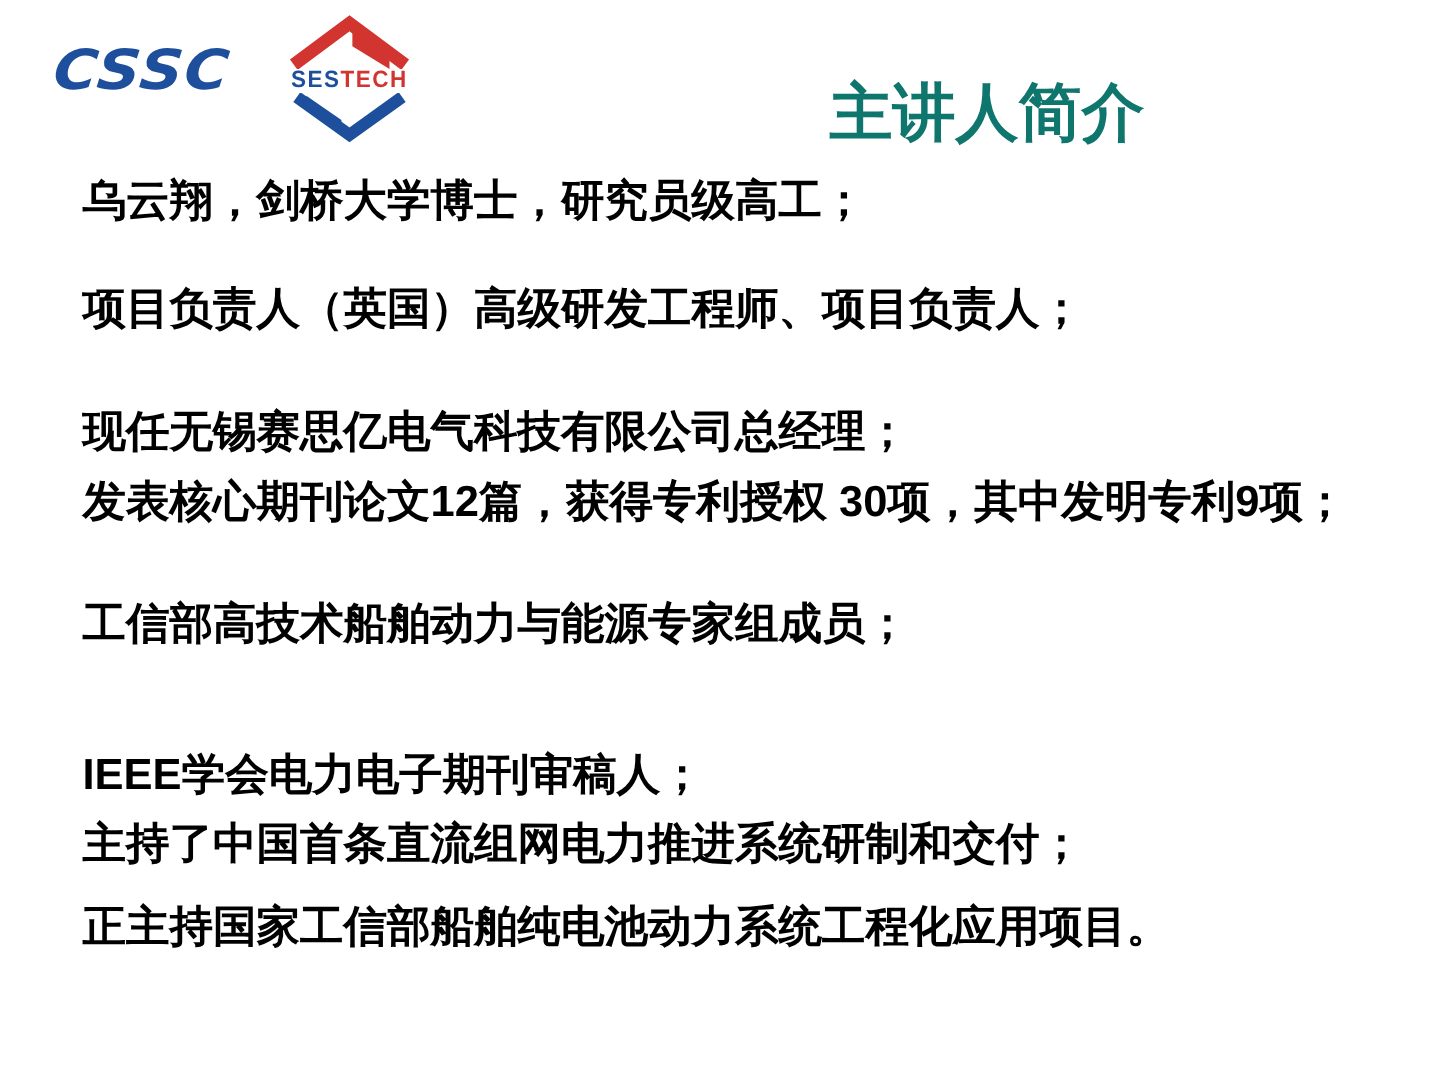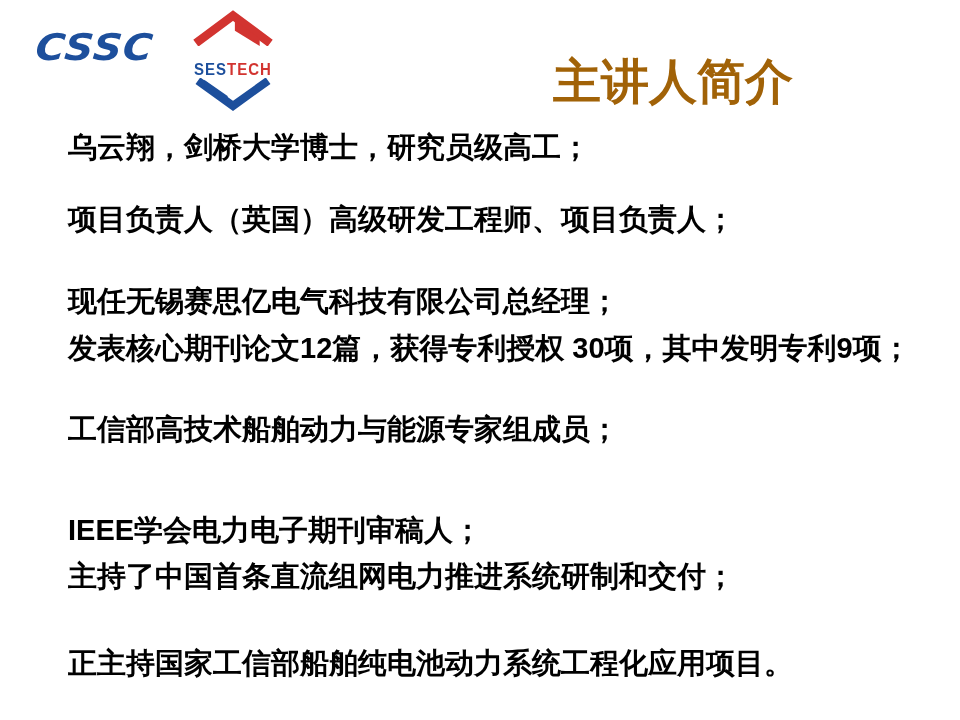--- a/index.html
+++ b/index.html
@@ -27,34 +27,33 @@
     display:flex;flex-direction:column;align-items:center;
   }
   .sestech svg{display:block;}
   .sestech-word{
     height:16px;line-height:16px;
     font-size:15px;font-weight:800;
     letter-spacing:1px;
     font-family:"Liberation Sans","DejaVu Sans",sans-serif;
     transform:scaleY(1.05);
     white-space:nowrap;
-    margin-top:16px;
   }
   .sestech-word .w-blue{color:#1d4f9c;}
   .sestech-word .w-red{color:#d23430;}
   
   .title{
     position:absolute;left:553px;top:24px;
-    font-size:48px;font-weight:bold;color:#a16207;
+    font-size:42px;font-weight:bold;color:#0f766e;
     line-height:1.1;white-space:nowrap;
   }
   
   .line{
     position:absolute;left:55px;
-    margin:13px;
+    margin:0;
     font-size:29px;font-weight:bold;color:#000;
     line-height:1;white-space:nowrap;
   }
 </style>
 </head>
 <body>
 
 <div class="slide">
 
   <div class="cssc">
@@ -82,16 +81,16 @@
   <h1 class="title">主讲人简介</h1>
 
   <div>
     <p class="line" style="top:120px">乌云翔，剑桥大学博士，研究员级高工；</p>
     <p class="line" style="top:192px">项目负责人（英国）高级研发工程师、项目负责人；</p>
     <p class="line" style="top:274px">现任无锡赛思亿电气科技有限公司总经理；</p>
     <p class="line" style="top:321px">发表核心期刊论文12篇，获得专利授权 30项，其中发明专利9项；</p>
     <p class="line" style="top:402px">工信部高技术船舶动力与能源专家组成员；</p>
     <p class="line" style="top:503px">IEEE学会电力电子期刊审稿人；</p>
     <p class="line" style="top:549px">主持了中国首条直流组网电力推进系统研制和交付；</p>
-    <p class="line" style="top:636px">正主持国家工信部船舶纯电池动力系统工程化应用项目。</p>
+    <p class="line" style="top:604px">正主持国家工信部船舶纯电池动力系统工程化应用项目。</p>
   </div>
 
 </div>
 
 </body></html>

